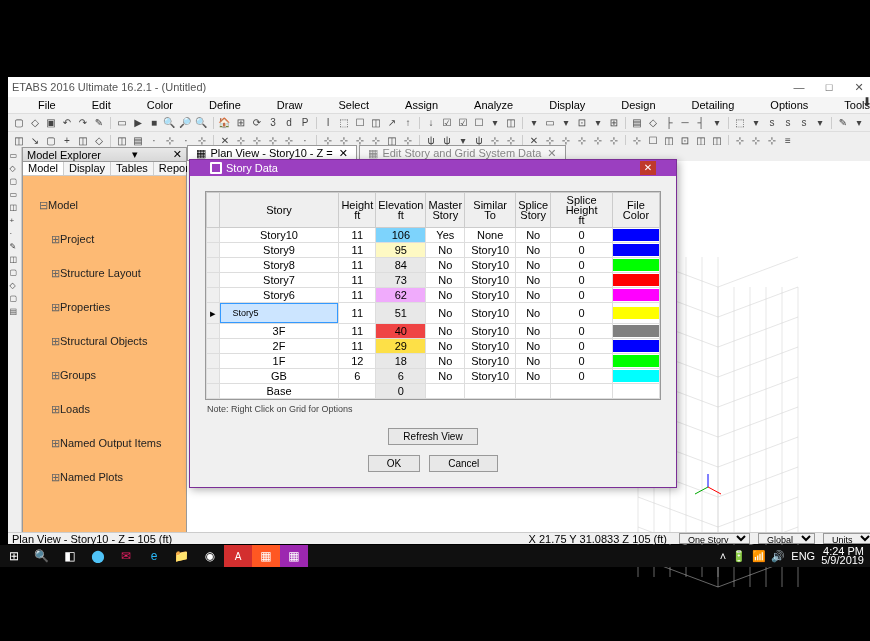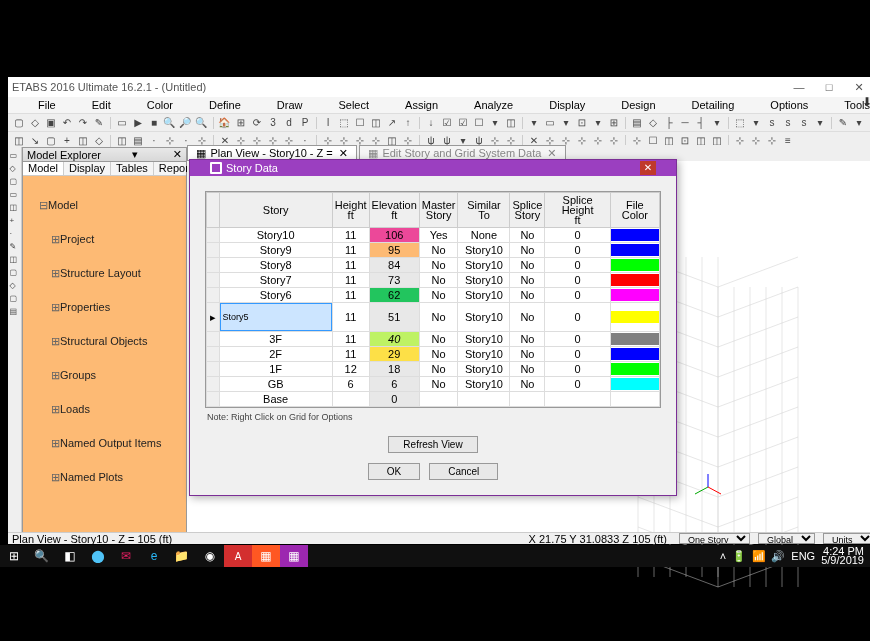--- a/index.html
+++ b/index.html
@@ -45,21 +45,21 @@
 .dlg-title .dicon { width: 12px; height: 12px; background: #fff; margin-right: 4px; border-radius: 1px; position: relative; }
 .dlg-title .dicon::after { content: ""; position: absolute; top: 2px; left: 2px; width: 8px; height: 8px; background: #9b3fc0; }
 .dlg-title .dx { margin-left: auto; width: 16px; height: 14px; background: #c0392b; color: #fff; text-align: center; line-height: 14px; cursor: pointer; font-size: 10px; }
 .dlg-body { padding: 15px; }
 .grid-wrap { border: 1px solid #999; background: #fff; }
 .grid-table { width: 100%; border-collapse: collapse; font-size: 9px; }
 .grid-table th { background: #efefef; border: 1px solid #ccc; padding: 2px; font-weight: normal; text-align: center; line-height: 10px; }
 .grid-table td { border: 1px solid #ddd; padding: 1px 3px; text-align: center; background: #fff; height: 12px; }
 .grid-table td.rowhead { background: #efefef; width: 12px; }
 .grid-table td.editing { background: #fff; padding: 0; }
-.grid-table td.editing input { width: 100%; border: 1px solid #3399ff; background: #cce5ff; font-size: 9px; padding: 0 2px; height: 28px; }
+.grid-table td.editing input { width: 100%; border: 1px solid #3399ff; background: #cce5ff; font-size: 9px; padding: 0 12px; height: 20px; }
 .color-cell { padding: 0 !important; }
 .color-swatch { width: 100%; height: 12px; }
 .grid-note { font-size: 9px; color: #444; margin-top: 4px; padding-left: 2px; }
 .dlg-btns { text-align: center; margin-top: 14px; }
 .dlg-btns button { font-size: 10px; padding: 2px 18px; margin: 0 3px; background: #e8e8e8; border: 1px solid #999; cursor: pointer; }
 .dlg-btns .refresh { display: block; margin: 0 auto 10px auto; padding: 2px 14px; font-size: 10px; background: #e8e8e8; border: 1px solid #999; cursor: pointer; }
 
 
 .taskbar { position: absolute; bottom: 74px; left: 0; width: 870px; height: 22px; background: #101010; display: flex; align-items: center; }
 .taskbar .tbtn { width: 28px; height: 22px; display: flex; align-items: center; justify-content: center; color: #fff; font-size: 12px; cursor: pointer; }
@@ -340,34 +340,34 @@
               <th>Splice<br>Story</th>
               <th>Splice Height<br>ft</th>
               <th>File Color</th>
             </tr>
           </thead>
         <tbody id="gridbody">
             <tr>
               <td class="rowhead"></td>
               <td>Story10</td>
               <td>11</td>
-              <td style="background: #ec4899;">106</td>
+              <td style="background: #7dd3fc;">106</td>
               <td>Yes</td>
               <td>None</td>
               <td>No</td>
               <td>0</td>
               <td class="color-cell">
                 <div class="color-swatch" style="background: rgb(0, 0, 255);"></div>
               </td>
             </tr>
             <tr>
               <td class="rowhead"></td>
               <td>Story9</td>
               <td>11</td>
-              <td style="background: #fdba74;">95</td>
+              <td style="background: #fef9c3;">95</td>
               <td>No</td>
               <td>Story10</td>
               <td>No</td>
               <td>0</td>
               <td class="color-cell">
                 <div class="color-swatch" style="background: rgb(0, 0, 255);"></div>
               </td>
             </tr>
             <tr>
               <td class="rowhead"></td>
@@ -392,21 +392,21 @@
               <td>No</td>
               <td>0</td>
               <td class="color-cell">
                 <div class="color-swatch" style="background: rgb(255, 0, 0);"></div>
               </td>
             </tr>
             <tr>
               <td class="rowhead"></td>
               <td>Story6</td>
               <td>11</td>
-              <td style="background: #22c55e;">62</td>
+              <td style="background: #f0abfc;">62</td>
               <td>No</td>
               <td>Story10</td>
               <td>No</td>
               <td>0</td>
               <td class="color-cell">
                 <div class="color-swatch" style="background: rgb(255, 0, 255);"></div>
               </td>
             </tr>
             <tr>
               <td class="rowhead">▸</td>
@@ -418,21 +418,21 @@
               <td>No</td>
               <td>0</td>
               <td class="color-cell">
                 <div class="color-swatch" style="background: rgb(255, 255, 0);"></div>
               </td>
             </tr>
             <tr>
               <td class="rowhead"></td>
               <td>3F</td>
               <td>11</td>
-              <td style="background: #bef264; font-style: italic;">40</td>
+              <td style="background: #ef4444;">40</td>
               <td>No</td>
               <td>Story10</td>
               <td>No</td>
               <td>0</td>
               <td class="color-cell">
                 <div class="color-swatch" style="background: rgb(128, 128, 128);"></div>
               </td>
             </tr>
             <tr>
               <td class="rowhead"></td>

